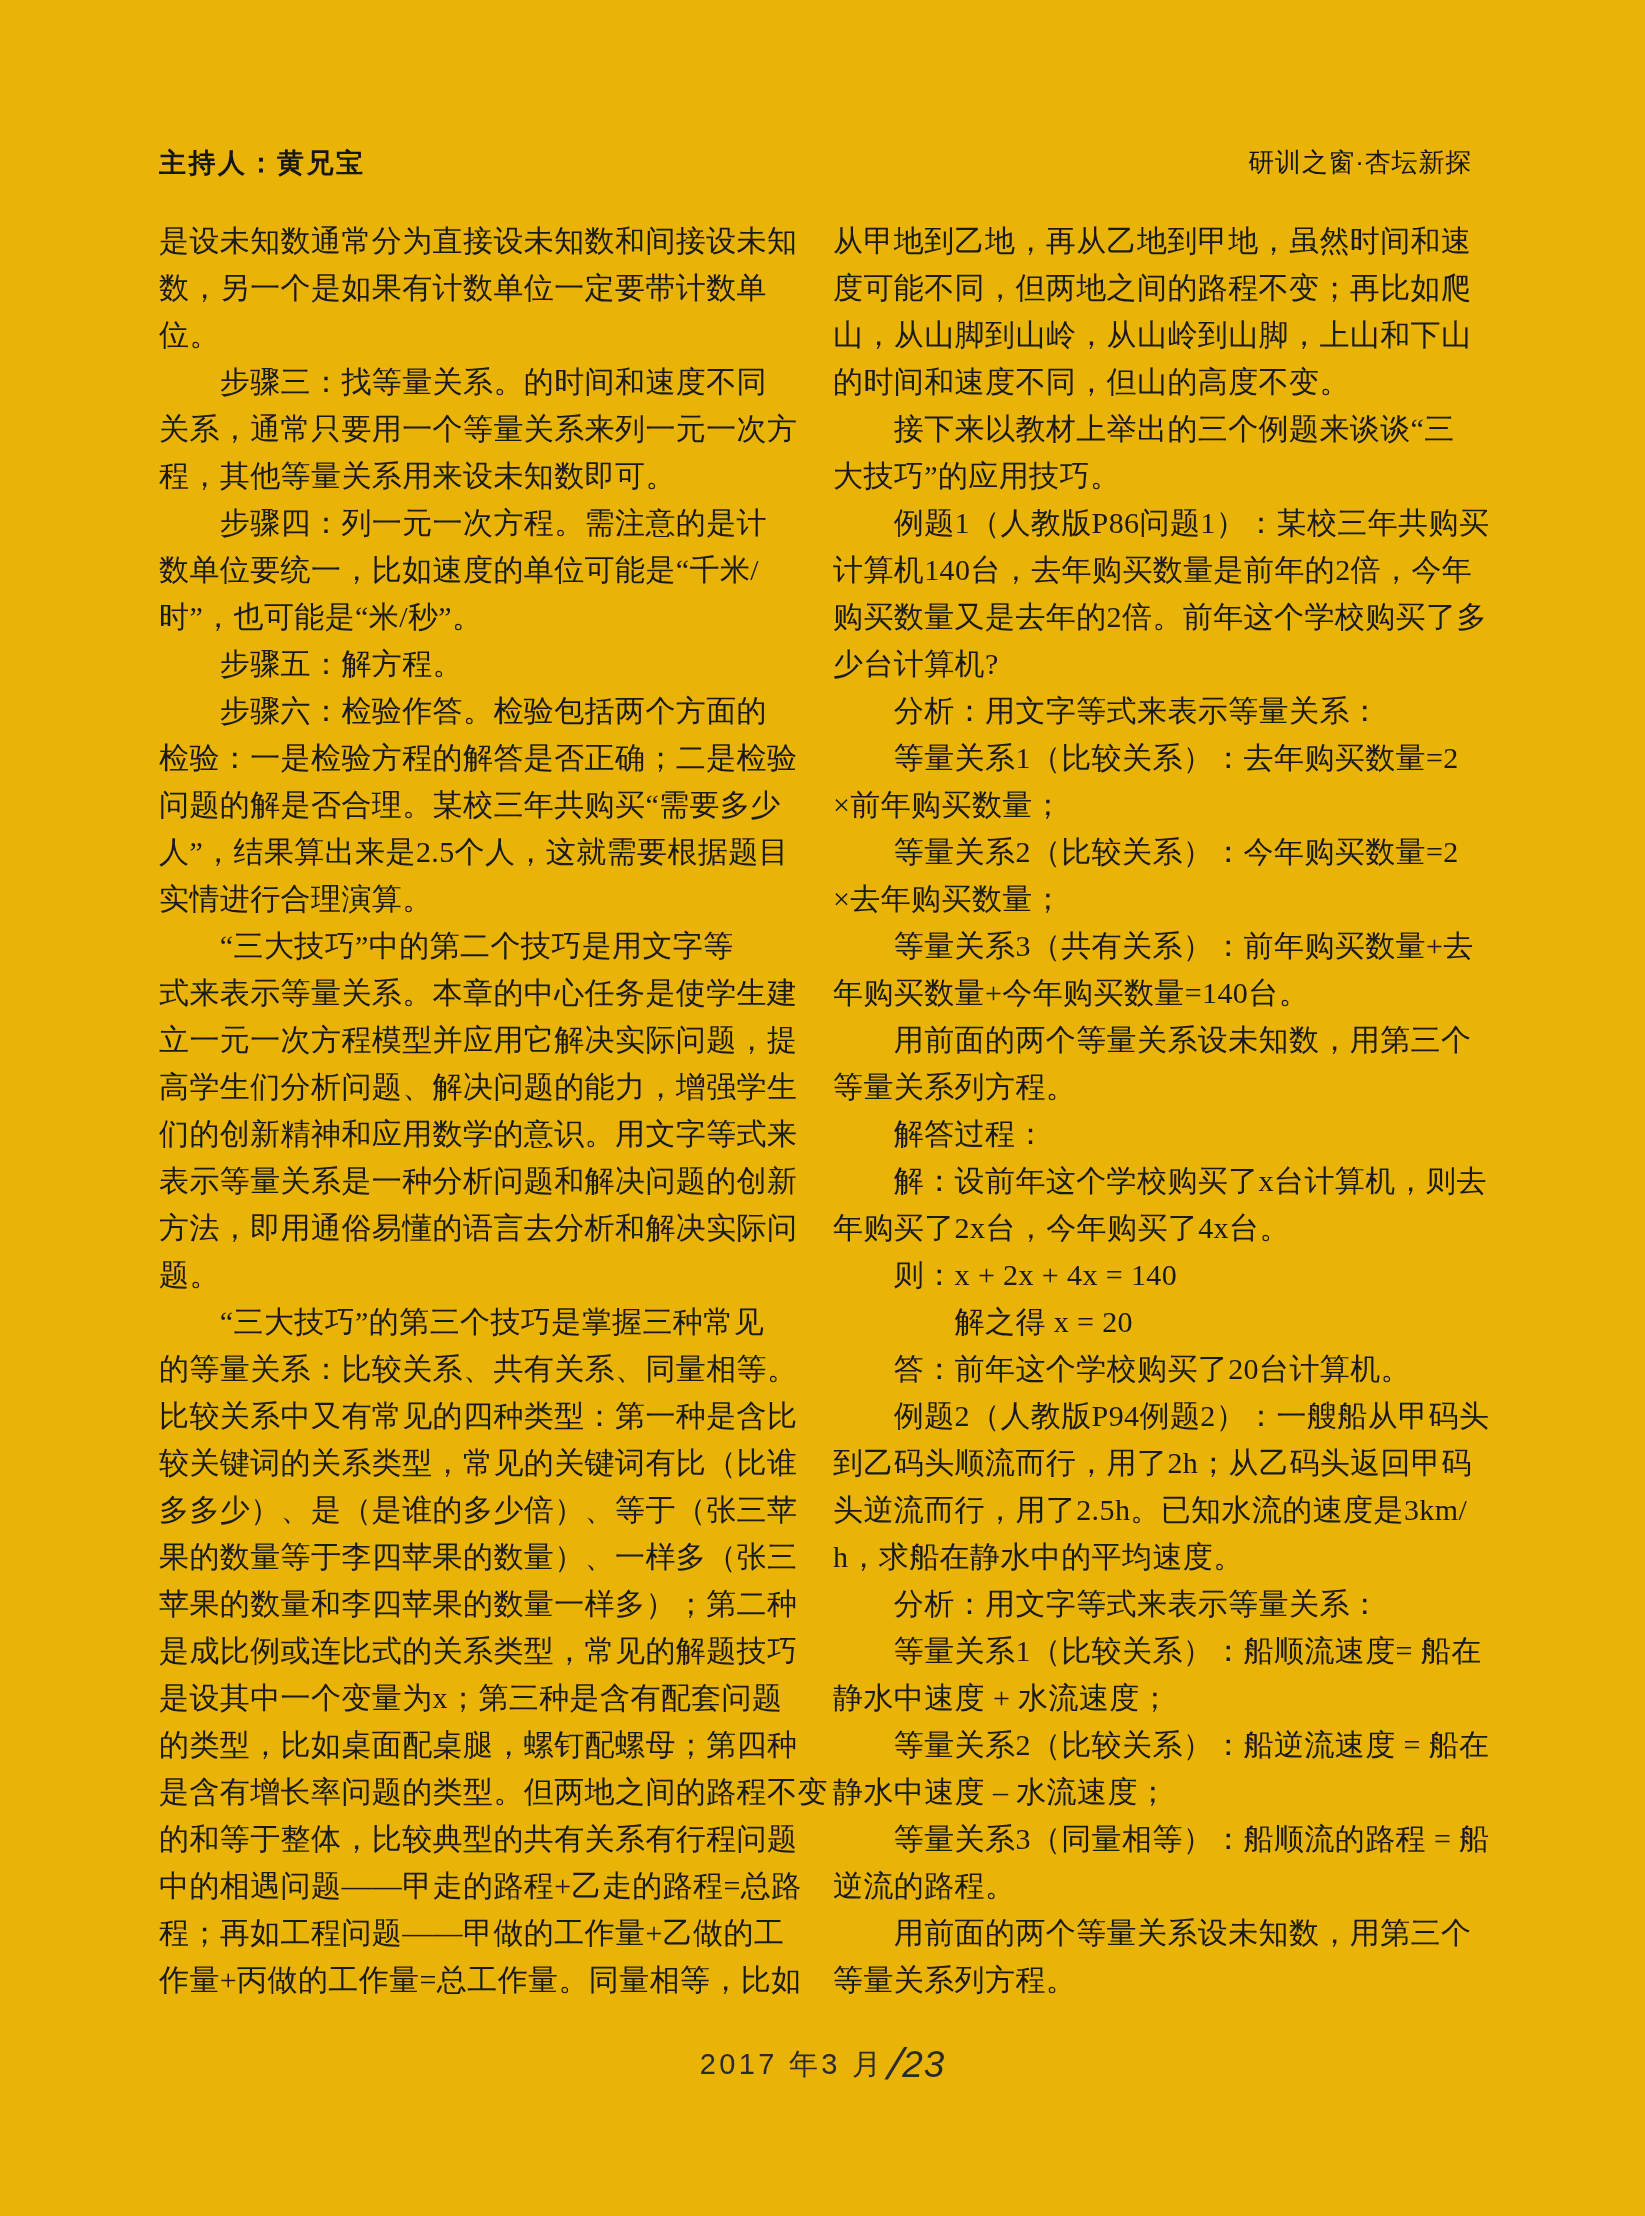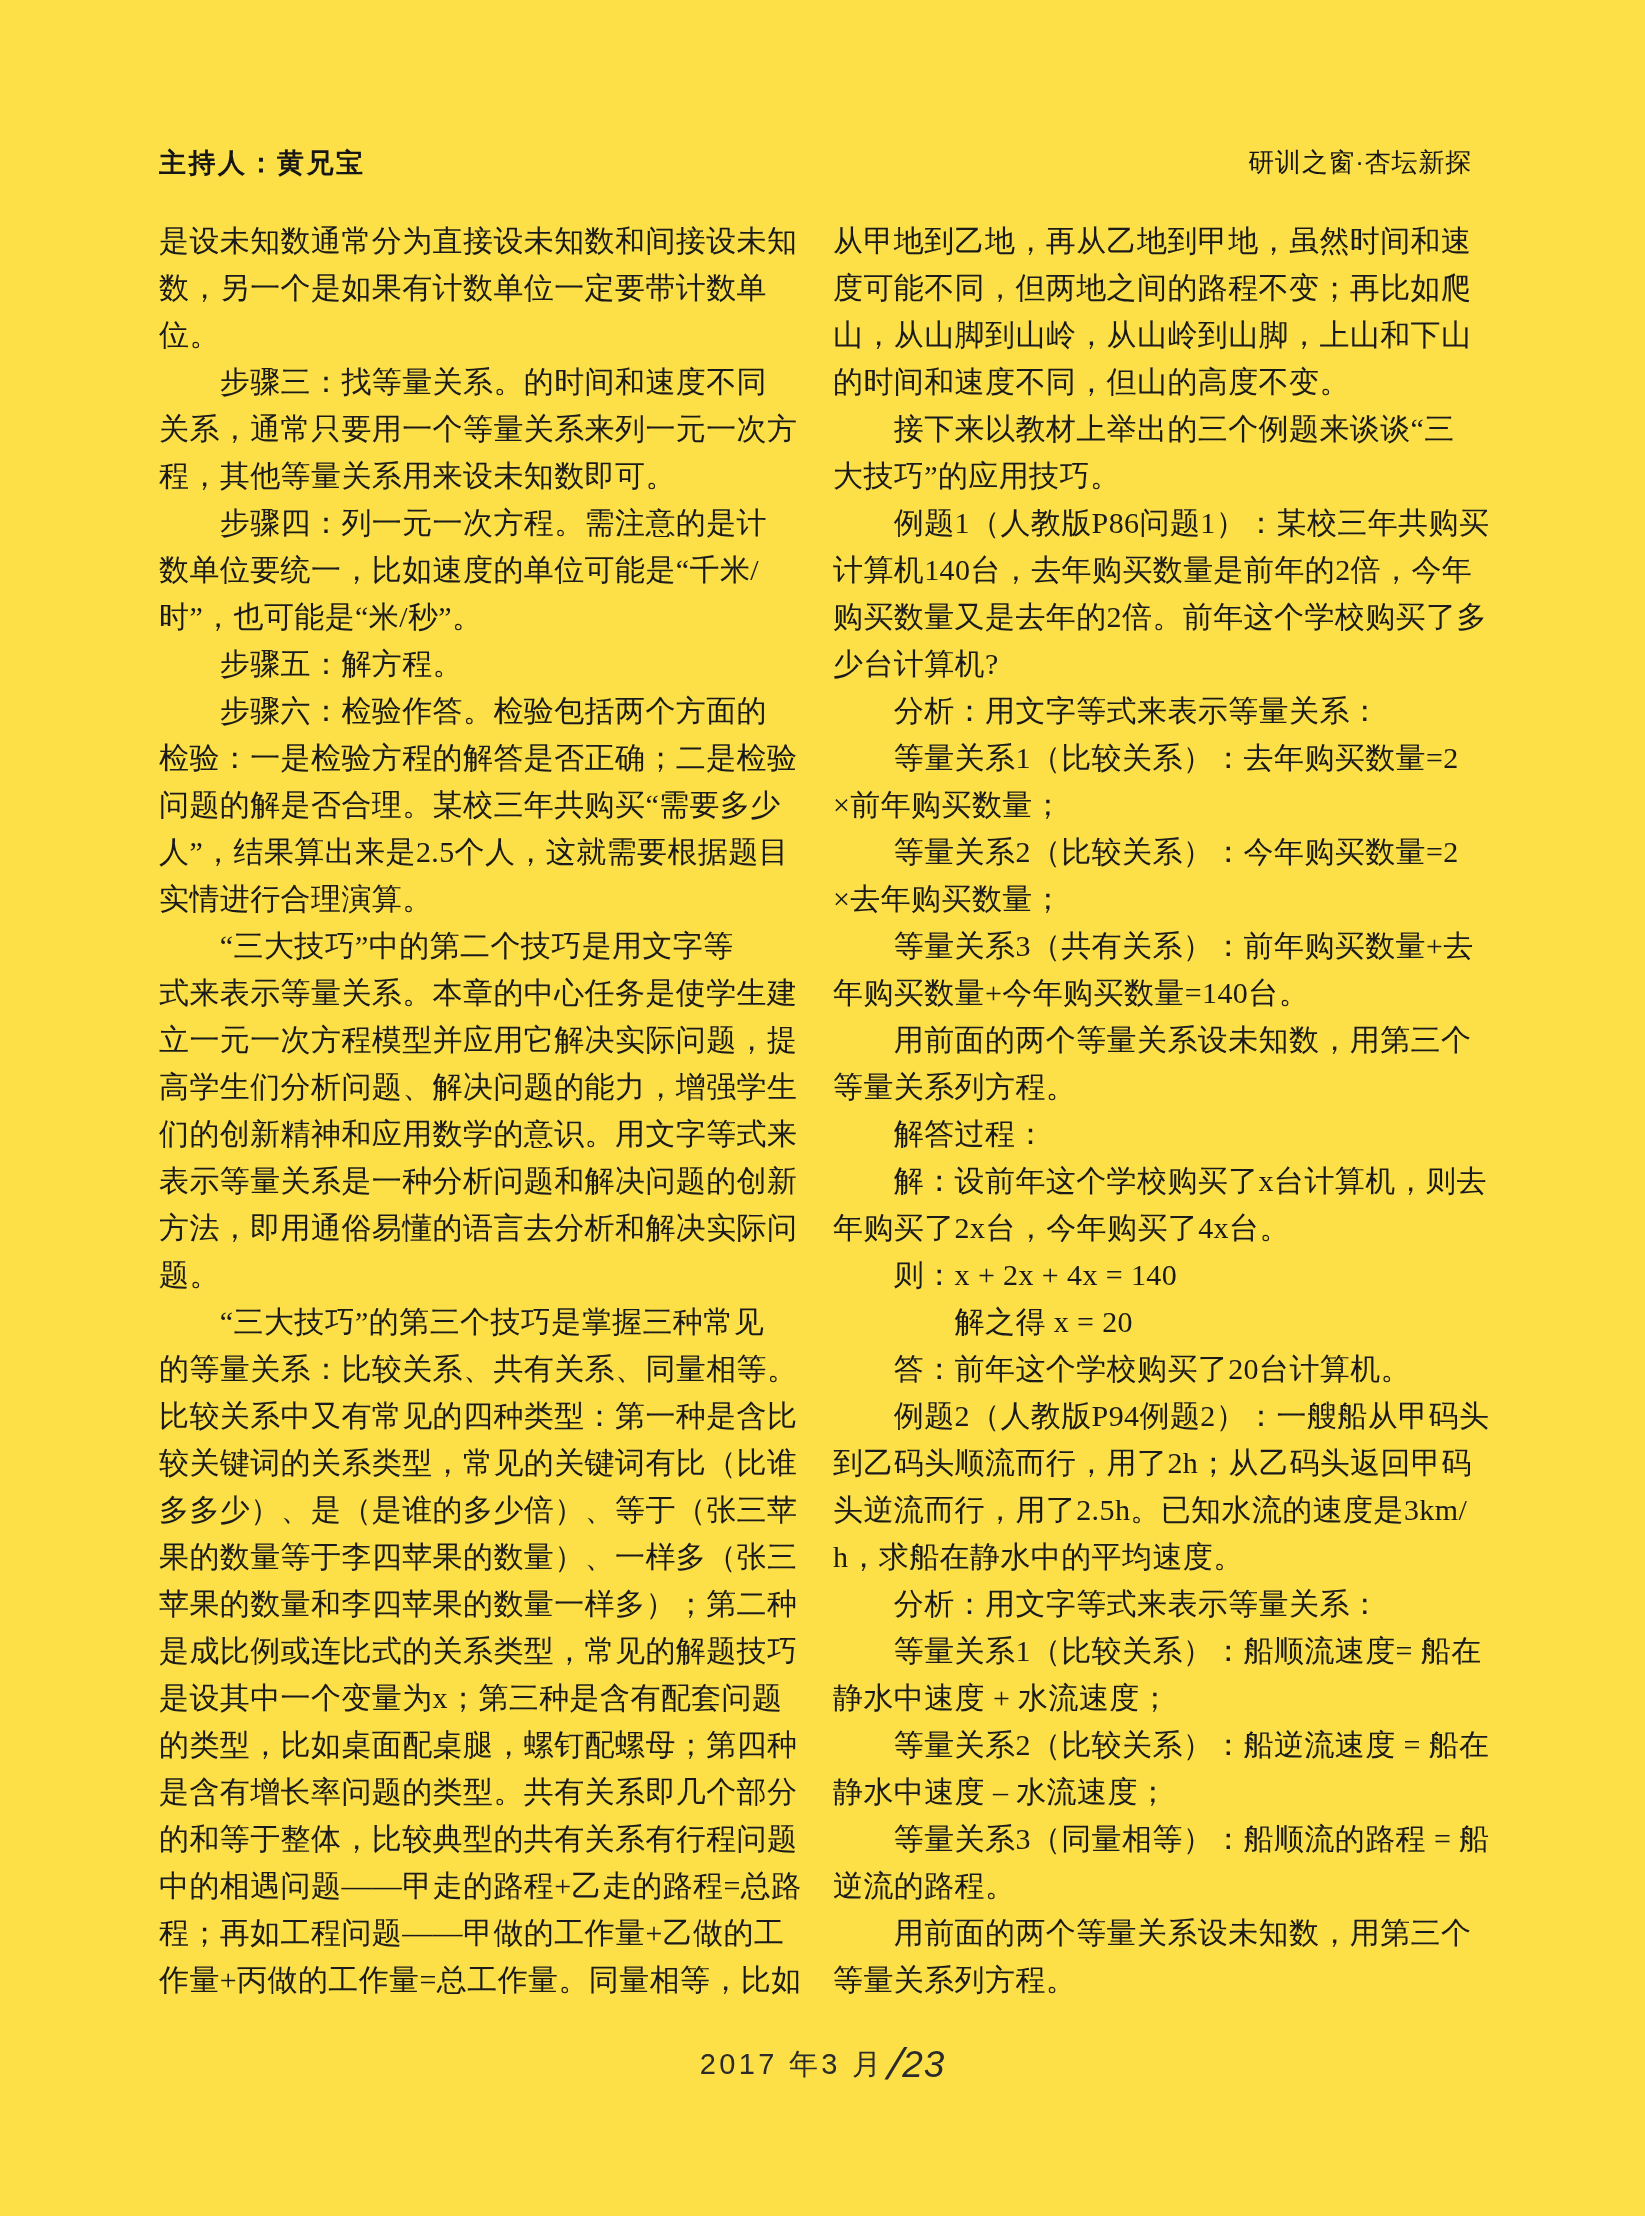--- a/index.html
+++ b/index.html
@@ -5,21 +5,21 @@
   html, body {
     margin: 0;
     padding: 0;
     background: #e8e8e8;
   }
   .page {
     position: relative;
     width: 1645px;
     height: 2216px;
     margin: 0 auto;
-    background: #fde047;
+    background: #eab308;
     color: #1a1a1a;
     font-family: "Liberation Serif", "DejaVu Serif", serif;
     overflow: hidden;
   }
   .header-left {
     position: absolute;
     left: 159px;
     top: 145px;
     font-family: "Liberation Sans", "DejaVu Sans", sans-serif;
     font-weight: bold;
@@ -121,21 +121,21 @@
       <div class="line">　　“三大技巧”的第三个技巧是掌握三种常见</div>
       <div class="line">的等量关系：比较关系、共有关系、同量相等。</div>
       <div class="line">比较关系中又有常见的四种类型：第一种是含比</div>
       <div class="line">较关键词的关系类型，常见的关键词有比（比谁</div>
       <div class="line">多多少）、是（是谁的多少倍）、等于（张三苹</div>
       <div class="line">果的数量等于李四苹果的数量）、一样多（张三</div>
       <div class="line">苹果的数量和李四苹果的数量一样多）；第二种</div>
       <div class="line">是成比例或连比式的关系类型，常见的解题技巧</div>
       <div class="line">是设其中一个变量为x；第三种是含有配套问题</div>
       <div class="line">的类型，比如桌面配桌腿，螺钉配螺母；第四种</div>
-      <div class="line">是含有增长率问题的类型。共有关系即几个部分</div>
+      <div class="line">是含有增长率问题的类型。但两地之间的路程不变</div>
       <div class="line">的和等于整体，比较典型的共有关系有行程问题</div>
       <div class="line">中的相遇问题——甲走的路程+乙走的路程=总路</div>
       <div class="line">程；再如工程问题——甲做的工作量+乙做的工</div>
       <div class="line">作量+丙做的工作量=总工作量。同量相等，比如</div>
     </div>
 
   <div class="col col-right">
       <div class="line">从甲地到乙地，再从乙地到甲地，虽然时间和速</div>
       <div class="line">度可能不同，但两地之间的路程不变；再比如爬</div>
       <div class="line">山，从山脚到山岭，从山岭到山脚，上山和下山</div>

